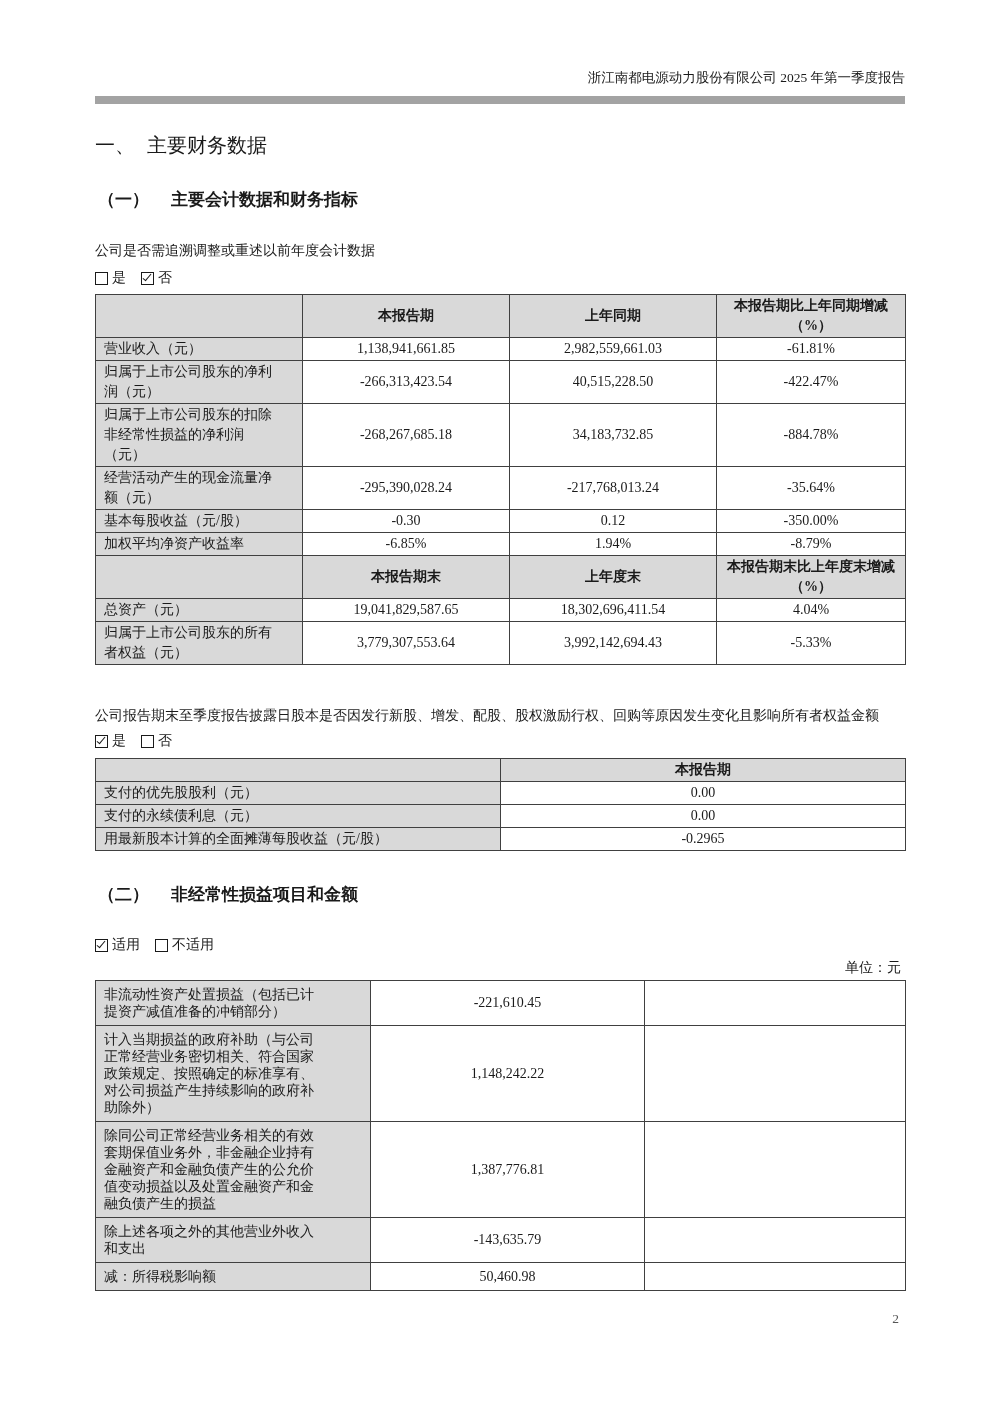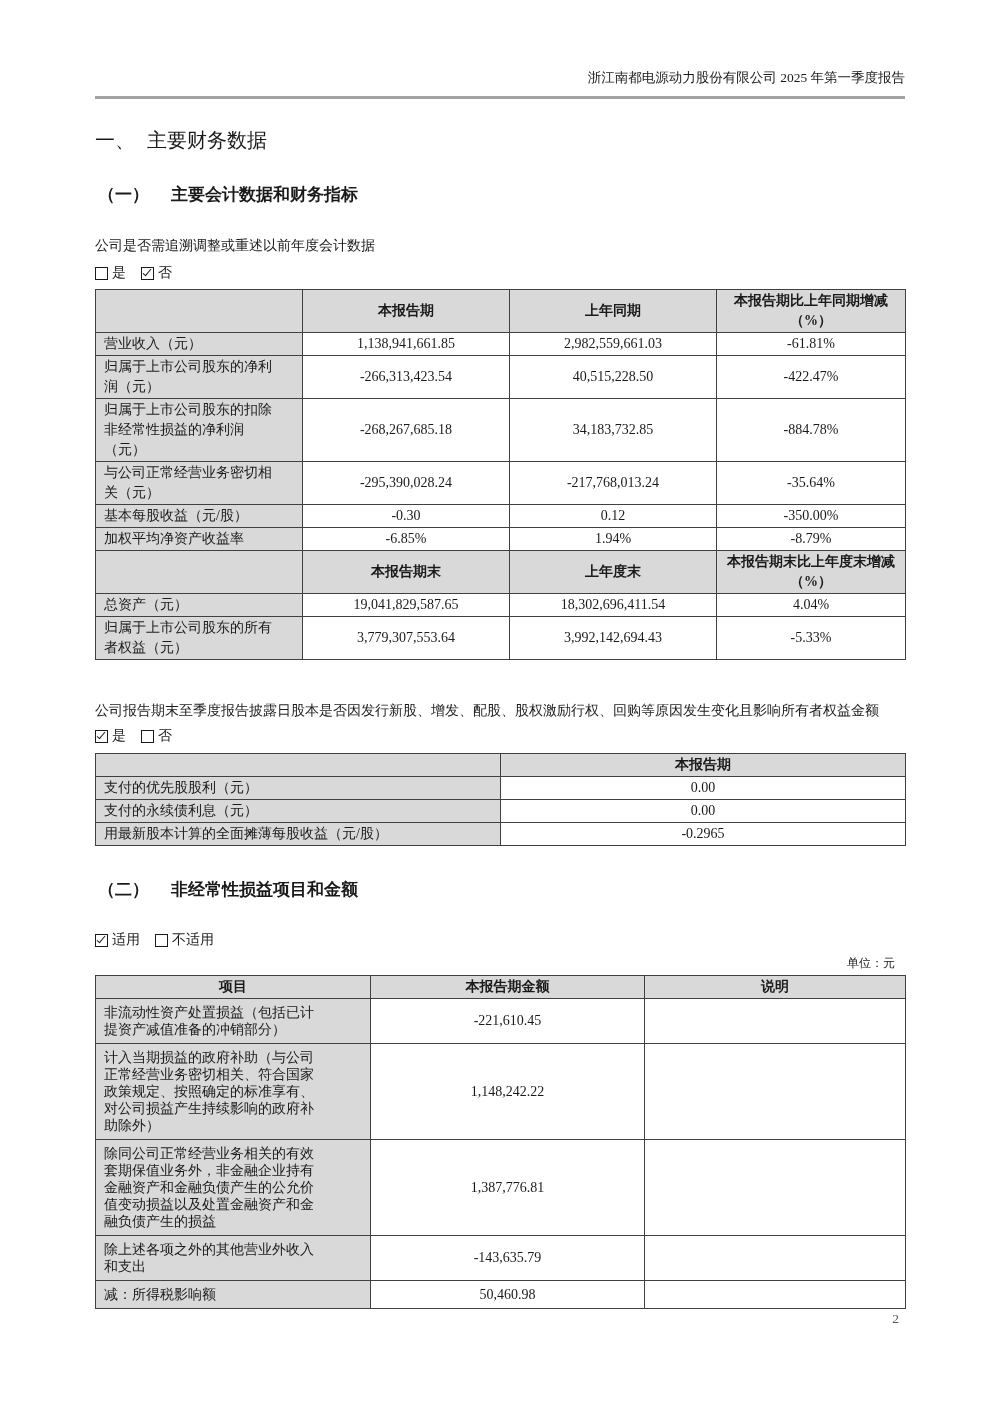--- a/index.html
+++ b/index.html
@@ -11,21 +11,21 @@
     color:#1a1a1a;
     overflow:hidden;
   }
   .content { padding:68px 95px 0 95px; }
 
   .doc-header {
     text-align:right;
     font-size:13.5px;
     line-height:19px;
     padding-bottom:9px;
-    border-bottom:3px solid #a3a3a3;
+    border-bottom:8px solid #a3a3a3;
   }
 
   h1.sec-main { margin:29px 0 0 0; font-size:20px; line-height:24px; font-weight:normal; }
   h1.sec-main .sec-num { margin-right:12px; }
   h2.sec-sub { margin:32px 0 0 3px; font-size:17px; line-height:21px; font-weight:bold; }
   h2.sec-sub .sec-num { margin-right:22px; }
   h2.sec-two { margin-top:33px; }
 
   .q-line { margin:30px 0 0 0; font-size:14px; line-height:21px; }
   .q-line2 { margin-top:40px; }
@@ -60,21 +60,21 @@
   td.hd {
     background:#d9d9d9; text-align:center; font-weight:bold;
     padding:2px 4px;
   }
   td.lbl { background:#d9d9d9; text-align:left; }
   table.t1 td.lbl { padding-right:24px; }
   td.num { text-align:center; background:#fff; }
 
   table.t2 { margin-top:7px; }
 
-  .unit-line { text-align:right; font-size:12px; line-height:20px; margin:3px 10px 1px 0; }
+  .unit-line { text-align:right; font-size:14px; line-height:20px; margin:3px 4px 1px 0; }
   table.t3 { margin-top:2px; }
   table.t3 td.lbl { padding:5px 53px 5px 8px; line-height:17px; }
   table.t3 td.num { padding-right:8px; }
 
   .page-num {
     position:absolute; top:1311px; right:101px;
     font-size:13.5px; color:#555;
   }
 </style>
 </head>
@@ -131,21 +131,21 @@
         <td class="num">40,515,228.50</td>
         <td class="num">-422.47%</td>
       </tr>
       <tr>
         <td class="lbl">归属于上市公司股东的扣除非经常性损益的净利润（元）</td>
         <td class="num">-268,267,685.18</td>
         <td class="num">34,183,732.85</td>
         <td class="num">-884.78%</td>
       </tr>
       <tr>
-        <td class="lbl">与公司正常经营业务密切相关（元）</td>
+        <td class="lbl">经营活动产生的现金流量净额（元）</td>
         <td class="num">-295,390,028.24</td>
         <td class="num">-217,768,013.24</td>
         <td class="num">-35.64%</td>
       </tr>
       <tr>
         <td class="lbl">基本每股收益（元/股）</td>
         <td class="num">-0.30</td>
         <td class="num">0.12</td>
         <td class="num">-350.00%</td>
       </tr>
@@ -232,25 +232,20 @@
 
     <div class="unit-line">单位：元</div>
 
     <table class="fin t3">
       <colgroup>
           <col style="width:275px">
           <col style="width:274px">
           <col style="width:261px">
         </colgroup>
       <tbody>
-          <tr>
-        <td class="hd">项目</td>
-        <td class="hd">本报告期金额</td>
-        <td class="hd">说明</td>
-      </tr>
       <tr>
         <td class="lbl">非流动性资产处置损益（包括已计提资产减值准备的冲销部分）</td>
         <td class="num">-221,610.45</td>
         <td class="num"></td>
       </tr>
       <tr>
         <td class="lbl">计入当期损益的政府补助（与公司正常经营业务密切相关、符合国家政策规定、按照确定的标准享有、对公司损益产生持续影响的政府补助除外）</td>
         <td class="num">1,148,242.22</td>
         <td class="num"></td>
       </tr>

